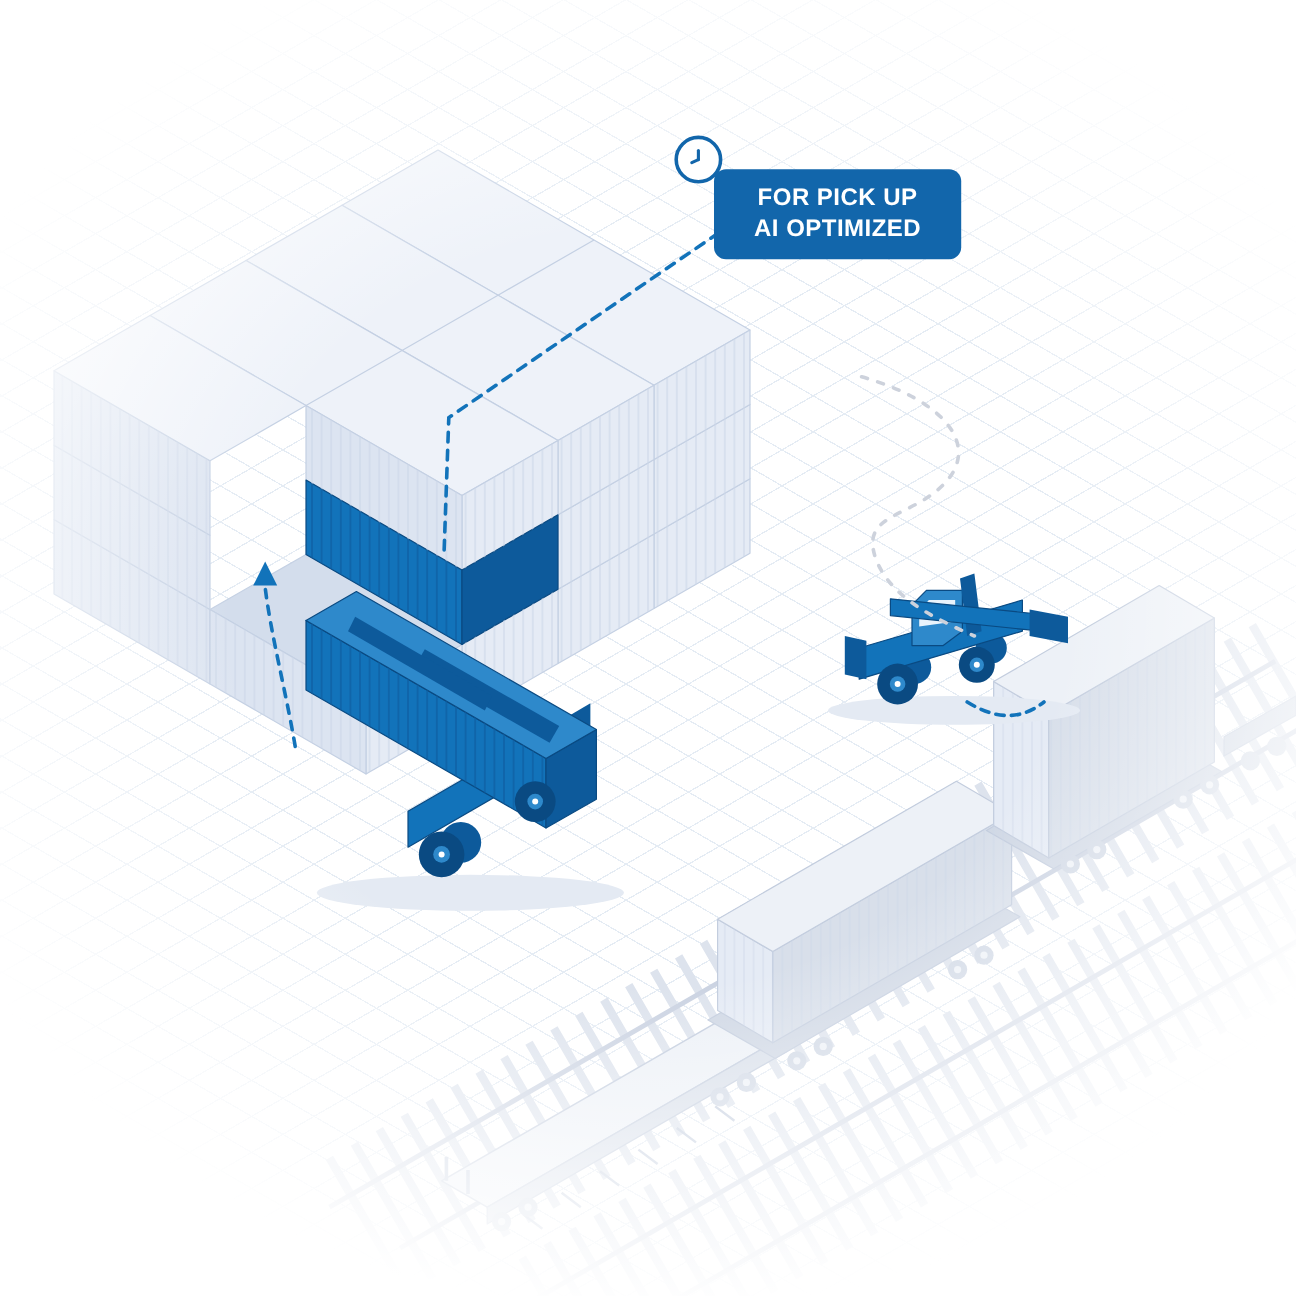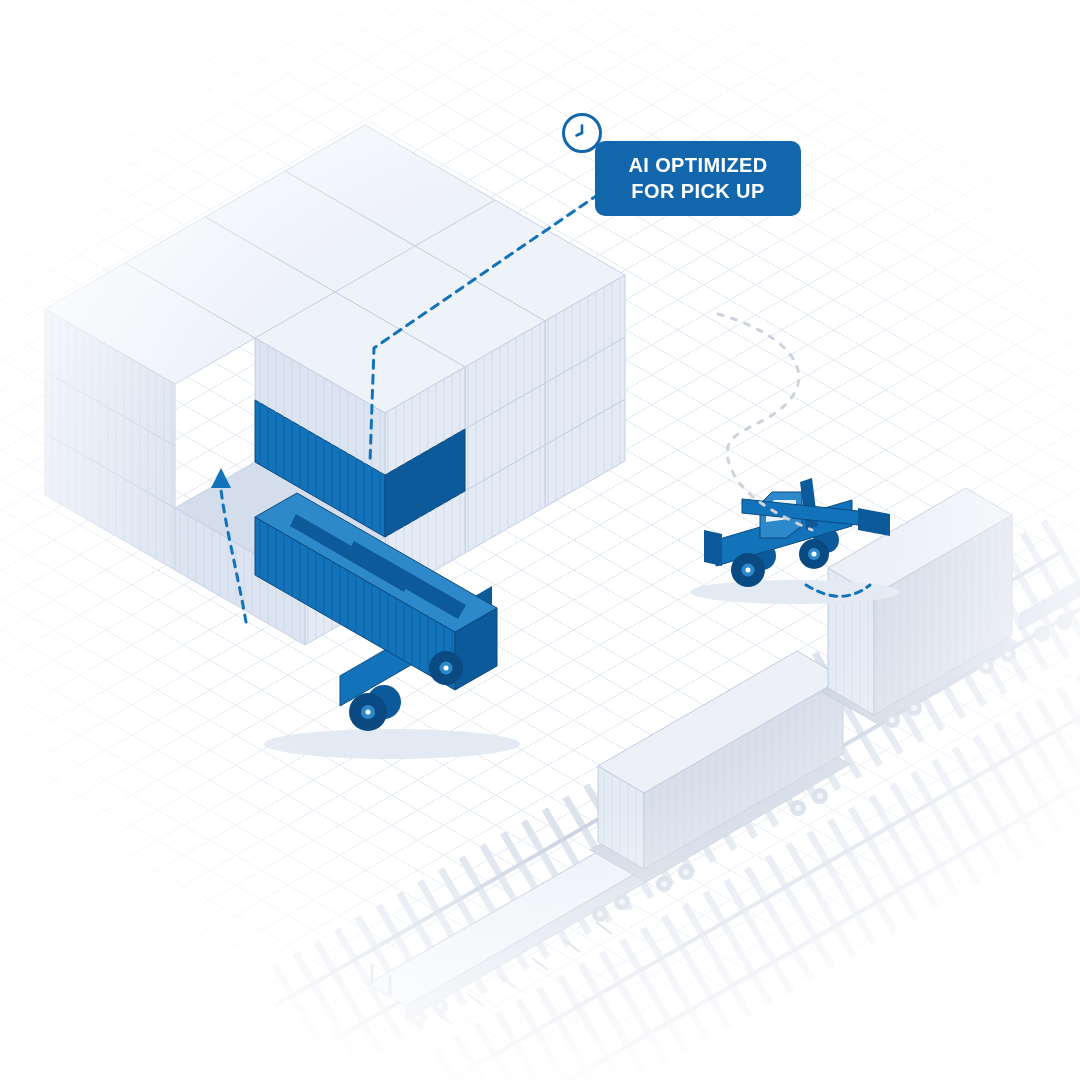--- a/index.html
+++ b/index.html
@@ -212,22 +212,22 @@
       <path d="M246,622 C238,575 226,530 221,490" stroke="var(--accent)" stroke-width="3" stroke-dasharray="7 7"></path>
       <polygon points="221,468 211,488 231,488" fill="var(--accent)"></polygon>
       <path d="M718,314 C788,334 818,372 786,404 C758,432 716,428 730,466 C742,498 780,516 812,530" stroke="var(--gray-path)" stroke-width="3" stroke-dasharray="5 9"></path>
       <path d="M806,585 C832,601 852,599 870,585" stroke="var(--accent)" stroke-width="3" stroke-dasharray="7 6"></path>
     </g>
   </svg>
 
   <div class="fade"></div>
 
   <div class="badge">
+    <div>FOR PICK UP</div>
     <div>AI OPTIMIZED</div>
-    <div>FOR PICK UP</div>
   </div>
   <div class="clock">
     <svg width="28" height="28" viewBox="0 0 28 28">
       <line x1="14" y1="14" x2="14" y2="6.5" stroke="var(--badge-bg)" stroke-width="2.6" stroke-linecap="round"></line>
       <line x1="14" y1="14" x2="8.5" y2="16.5" stroke="var(--badge-bg)" stroke-width="2.6" stroke-linecap="round"></line>
     </svg>
   </div>
 </div>
 
 </body></html>

